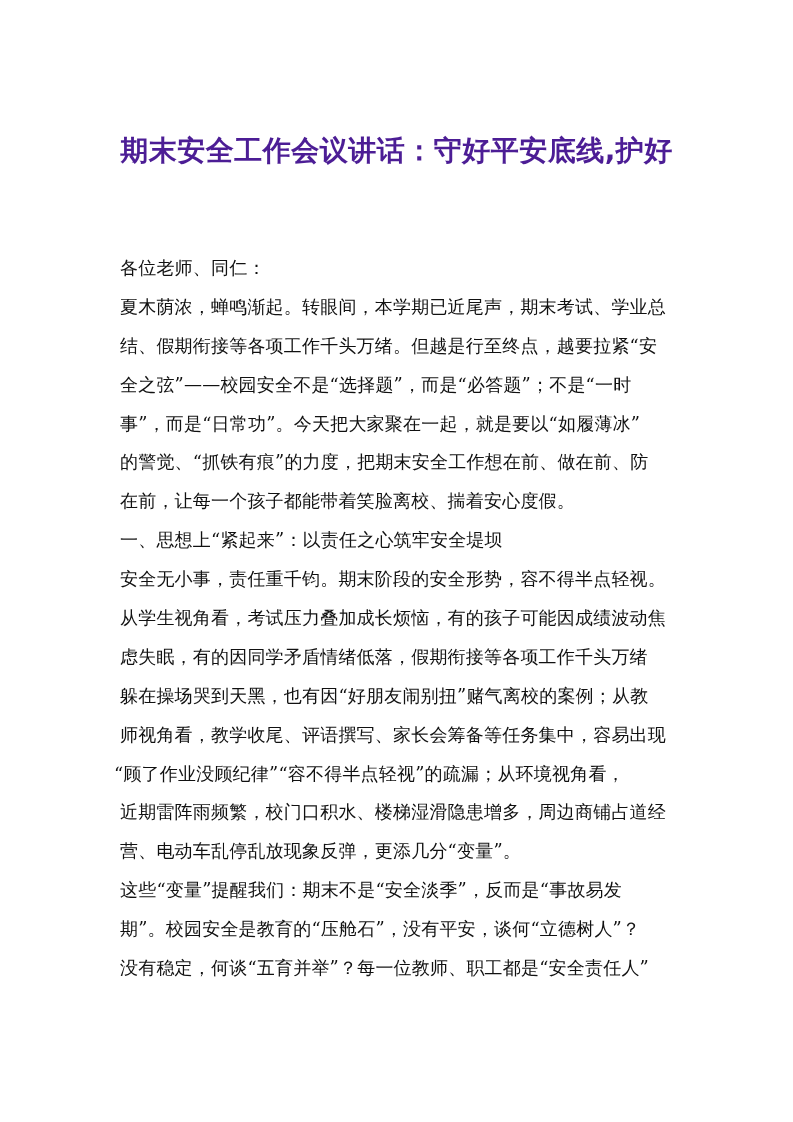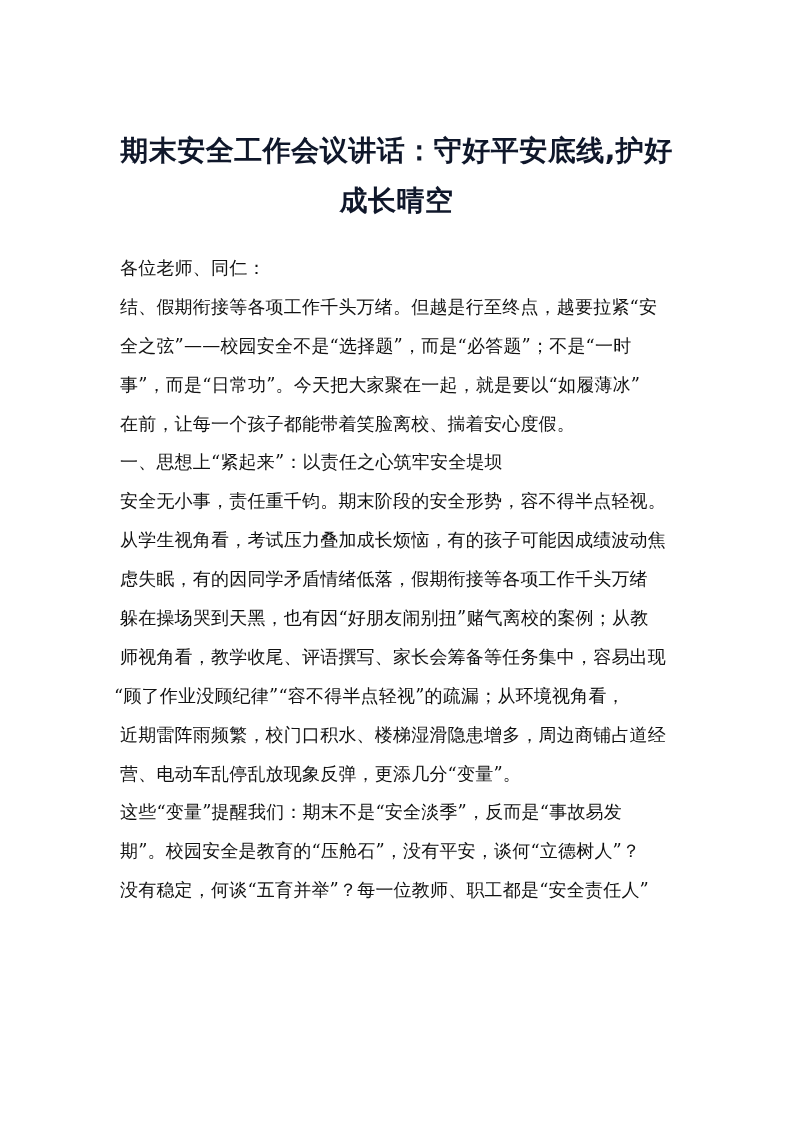--- a/index.html
+++ b/index.html
@@ -25,21 +25,21 @@
       position: absolute;
       left: 100px;
       top: 126px;
       width: 593px;
       text-align: center;
       font-family: "DejaVu Sans", "Liberation Sans", sans-serif;
       font-weight: bold;
       font-size: 28px;
       line-height: 50px;
       letter-spacing: 0.5px;
-      color: #0f172a;
+      color: #4c1d95;
     }
     .body {
       position: absolute;
       left: 120px;
       top: 249px;
       width: 560px;
       font-size: 18px;
       line-height: 38.9px;
       letter-spacing: 0.2px;
       text-align: justify;
@@ -55,30 +55,31 @@
     }
     .para { margin: 0; }
   </style>
 </head>
 <body>
 
 <div class="page">
 
   <div class="title">
     <div>期末安全工作会议讲话：守好平安底线,护好</div>
-    <div>成长晴空</div>
   </div>
 
   <div class="body">
     <span class="line">各位老师、同仁：</span>
 
     <div class="para">
+      <span class="line">夏木荫浓，蝉鸣渐起。转眼间，本学期已近尾声，期末考试、学业总</span>
       <span class="line">结、假期衔接等各项工作千头万绪。但越是行至终点，越要拉紧“安</span>
       <span class="line">全之弦”——校园安全不是“选择题”，而是“必答题”；不是“一时</span>
       <span class="line">事”，而是“日常功”。今天把大家聚在一起，就是要以“如履薄冰”</span>
+      <span class="line">的警觉、“抓铁有痕”的力度，把期末安全工作想在前、做在前、防</span>
       <span class="line">在前，让每一个孩子都能带着笑脸离校、揣着安心度假。</span>
     </div>
 
     <div class="para">
       <span class="line">一、思想上“紧起来”：以责任之心筑牢安全堤坝</span>
     </div>
 
     <div class="para">
       <span class="line">安全无小事，责任重千钧。期末阶段的安全形势，容不得半点轻视。</span>
       <span class="line">从学生视角看，考试压力叠加成长烦恼，有的孩子可能因成绩波动焦</span>

